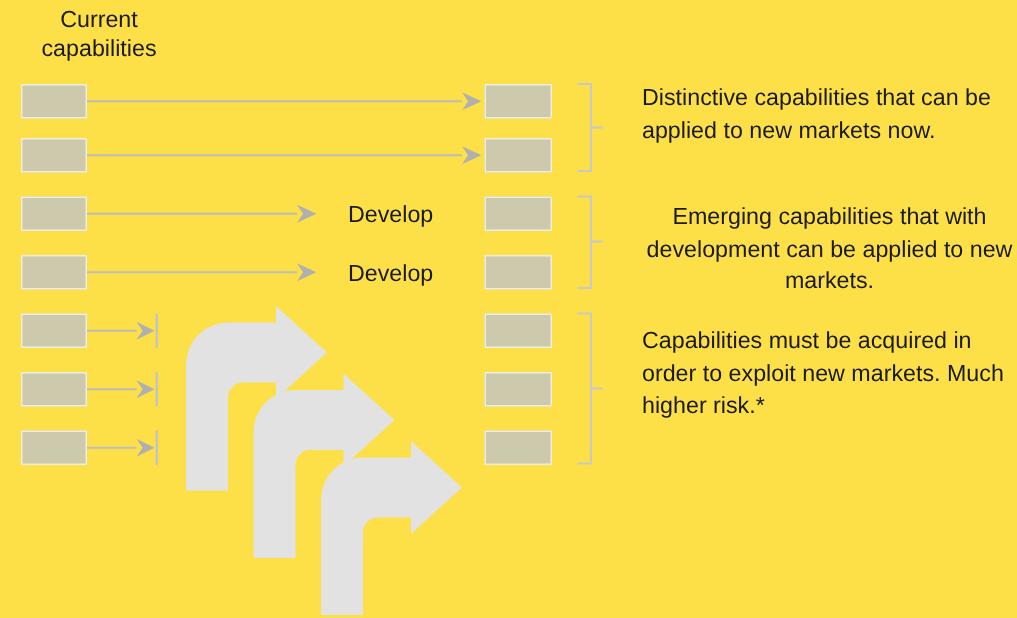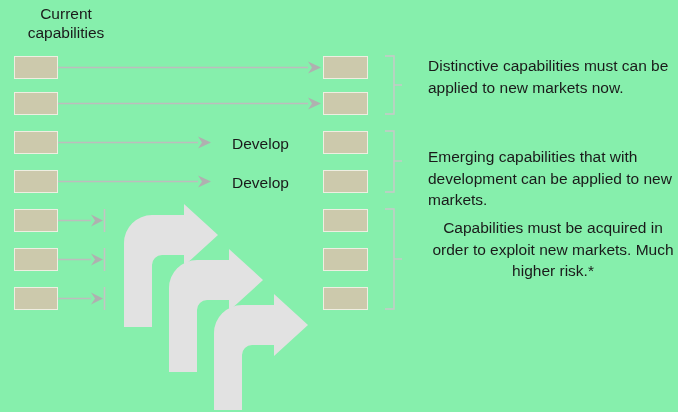--- a/index.html
+++ b/index.html
@@ -4,21 +4,21 @@
 <style>
   html, body {
     margin: 0;
     padding: 0;
     background: #ffffff;
   }
   #stage {
     position: relative;
     width: 678px;
     height: 412px;
-    background: #86efac;
+    background: #fde047;
     font-family: "Liberation Sans", sans-serif;
     overflow: hidden;
   }
   .hdr {
     position: absolute;
     font-size: 15.5px;
     line-height: 19px;
     color: #1a1a1a;
     white-space: pre-line;
     text-align: center;
@@ -164,17 +164,17 @@
   <div class="cap-box right" style="left:323px; top:92px;"></div>
   <div class="cap-box right" style="left:323px; top:131px;"></div>
   <div class="cap-box right" style="left:323px; top:170px;"></div>
   <div class="cap-box right" style="left:323px; top:209px;"></div>
   <div class="cap-box right" style="left:323px; top:248px;"></div>
   <div class="cap-box right" style="left:323px; top:287px;"></div>
 
   <div class="desc" style="left:232px; top:133px; width:90px;">Develop</div>
   <div class="desc" style="left:232px; top:172px; width:90px;">Develop</div>
 
-  <div class="desc" style="left:428px; top:55px;">Distinctive capabilities must can be applied to new markets now.</div>
-  <div class="desc" style="left:428px; top:146px;">Emerging capabilities that with development can be applied to new markets.</div>
-  <div class="desc" style="left:428px; top:217px;text-align:center;">Capabilities must be acquired in order to exploit new markets. Much higher risk.*</div>
+  <div class="desc" style="left:428px; top:55px;">Distinctive capabilities that can be applied to new markets now.</div>
+  <div class="desc" style="left:428px; top:134px;text-align:center;">Emerging capabilities that with development can be applied to new markets.</div>
+  <div class="desc" style="left:428px; top:217px;">Capabilities must be acquired in order to exploit new markets. Much higher risk.*</div>
 
 </div>
 
 </body></html>

